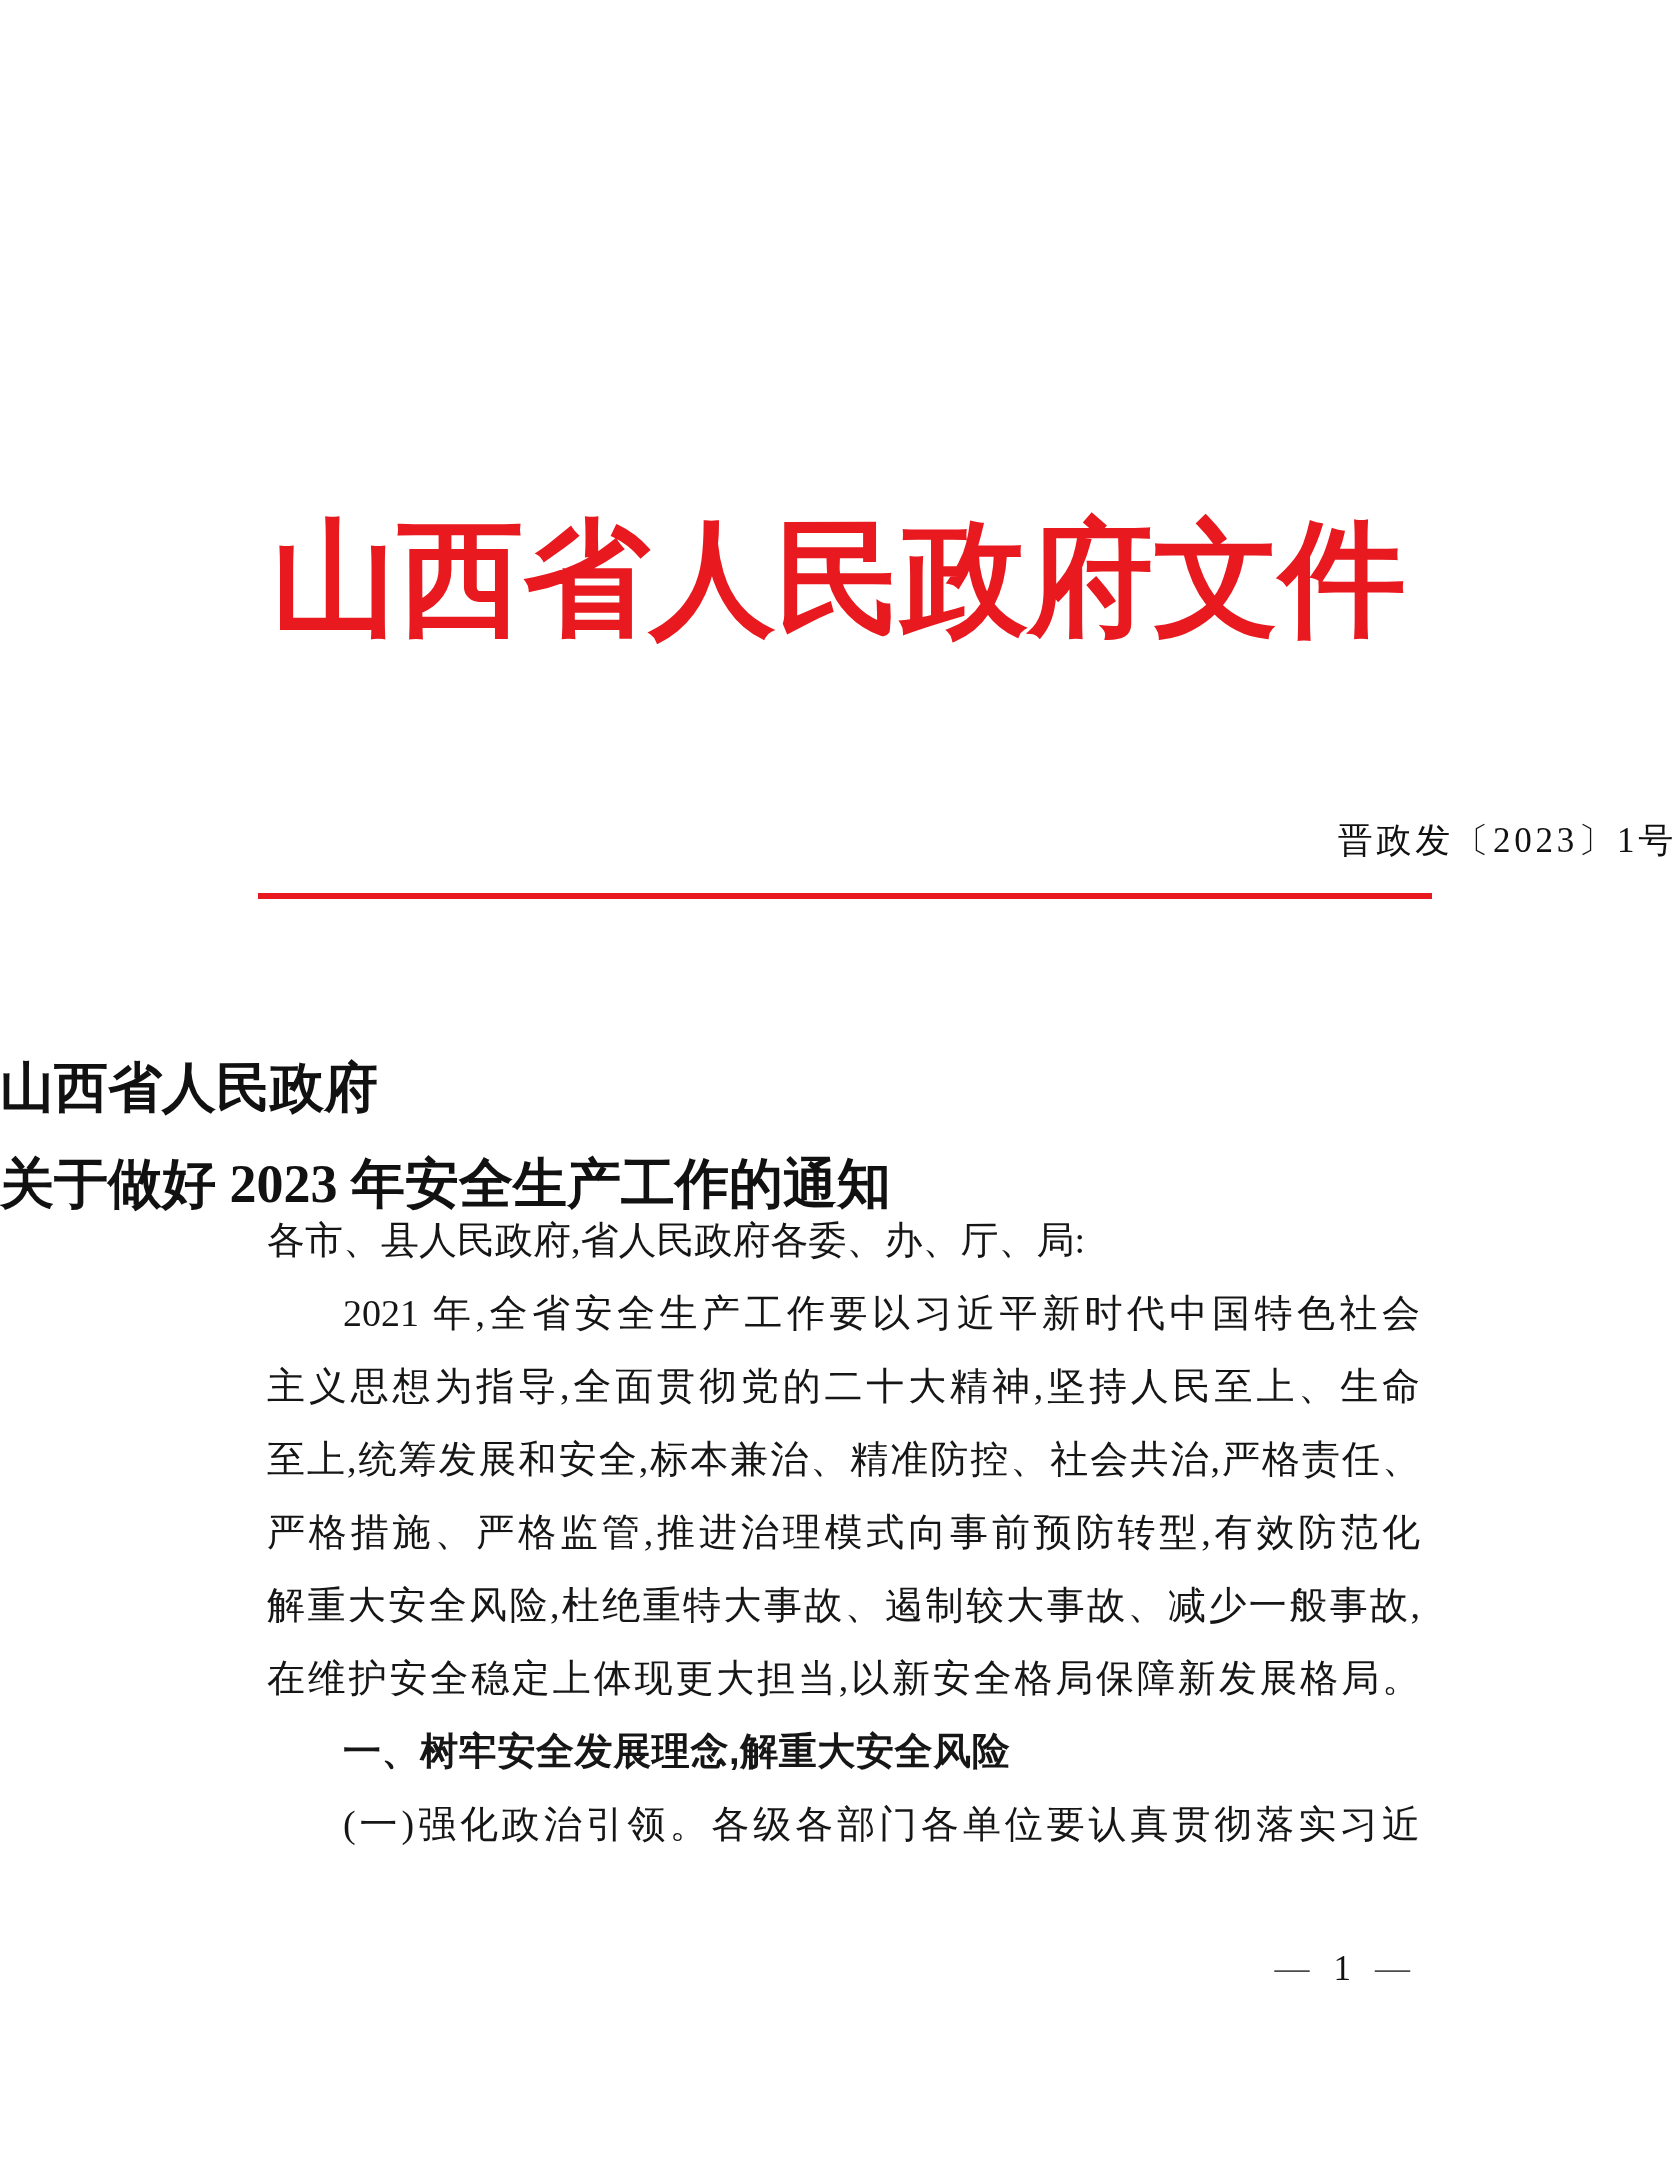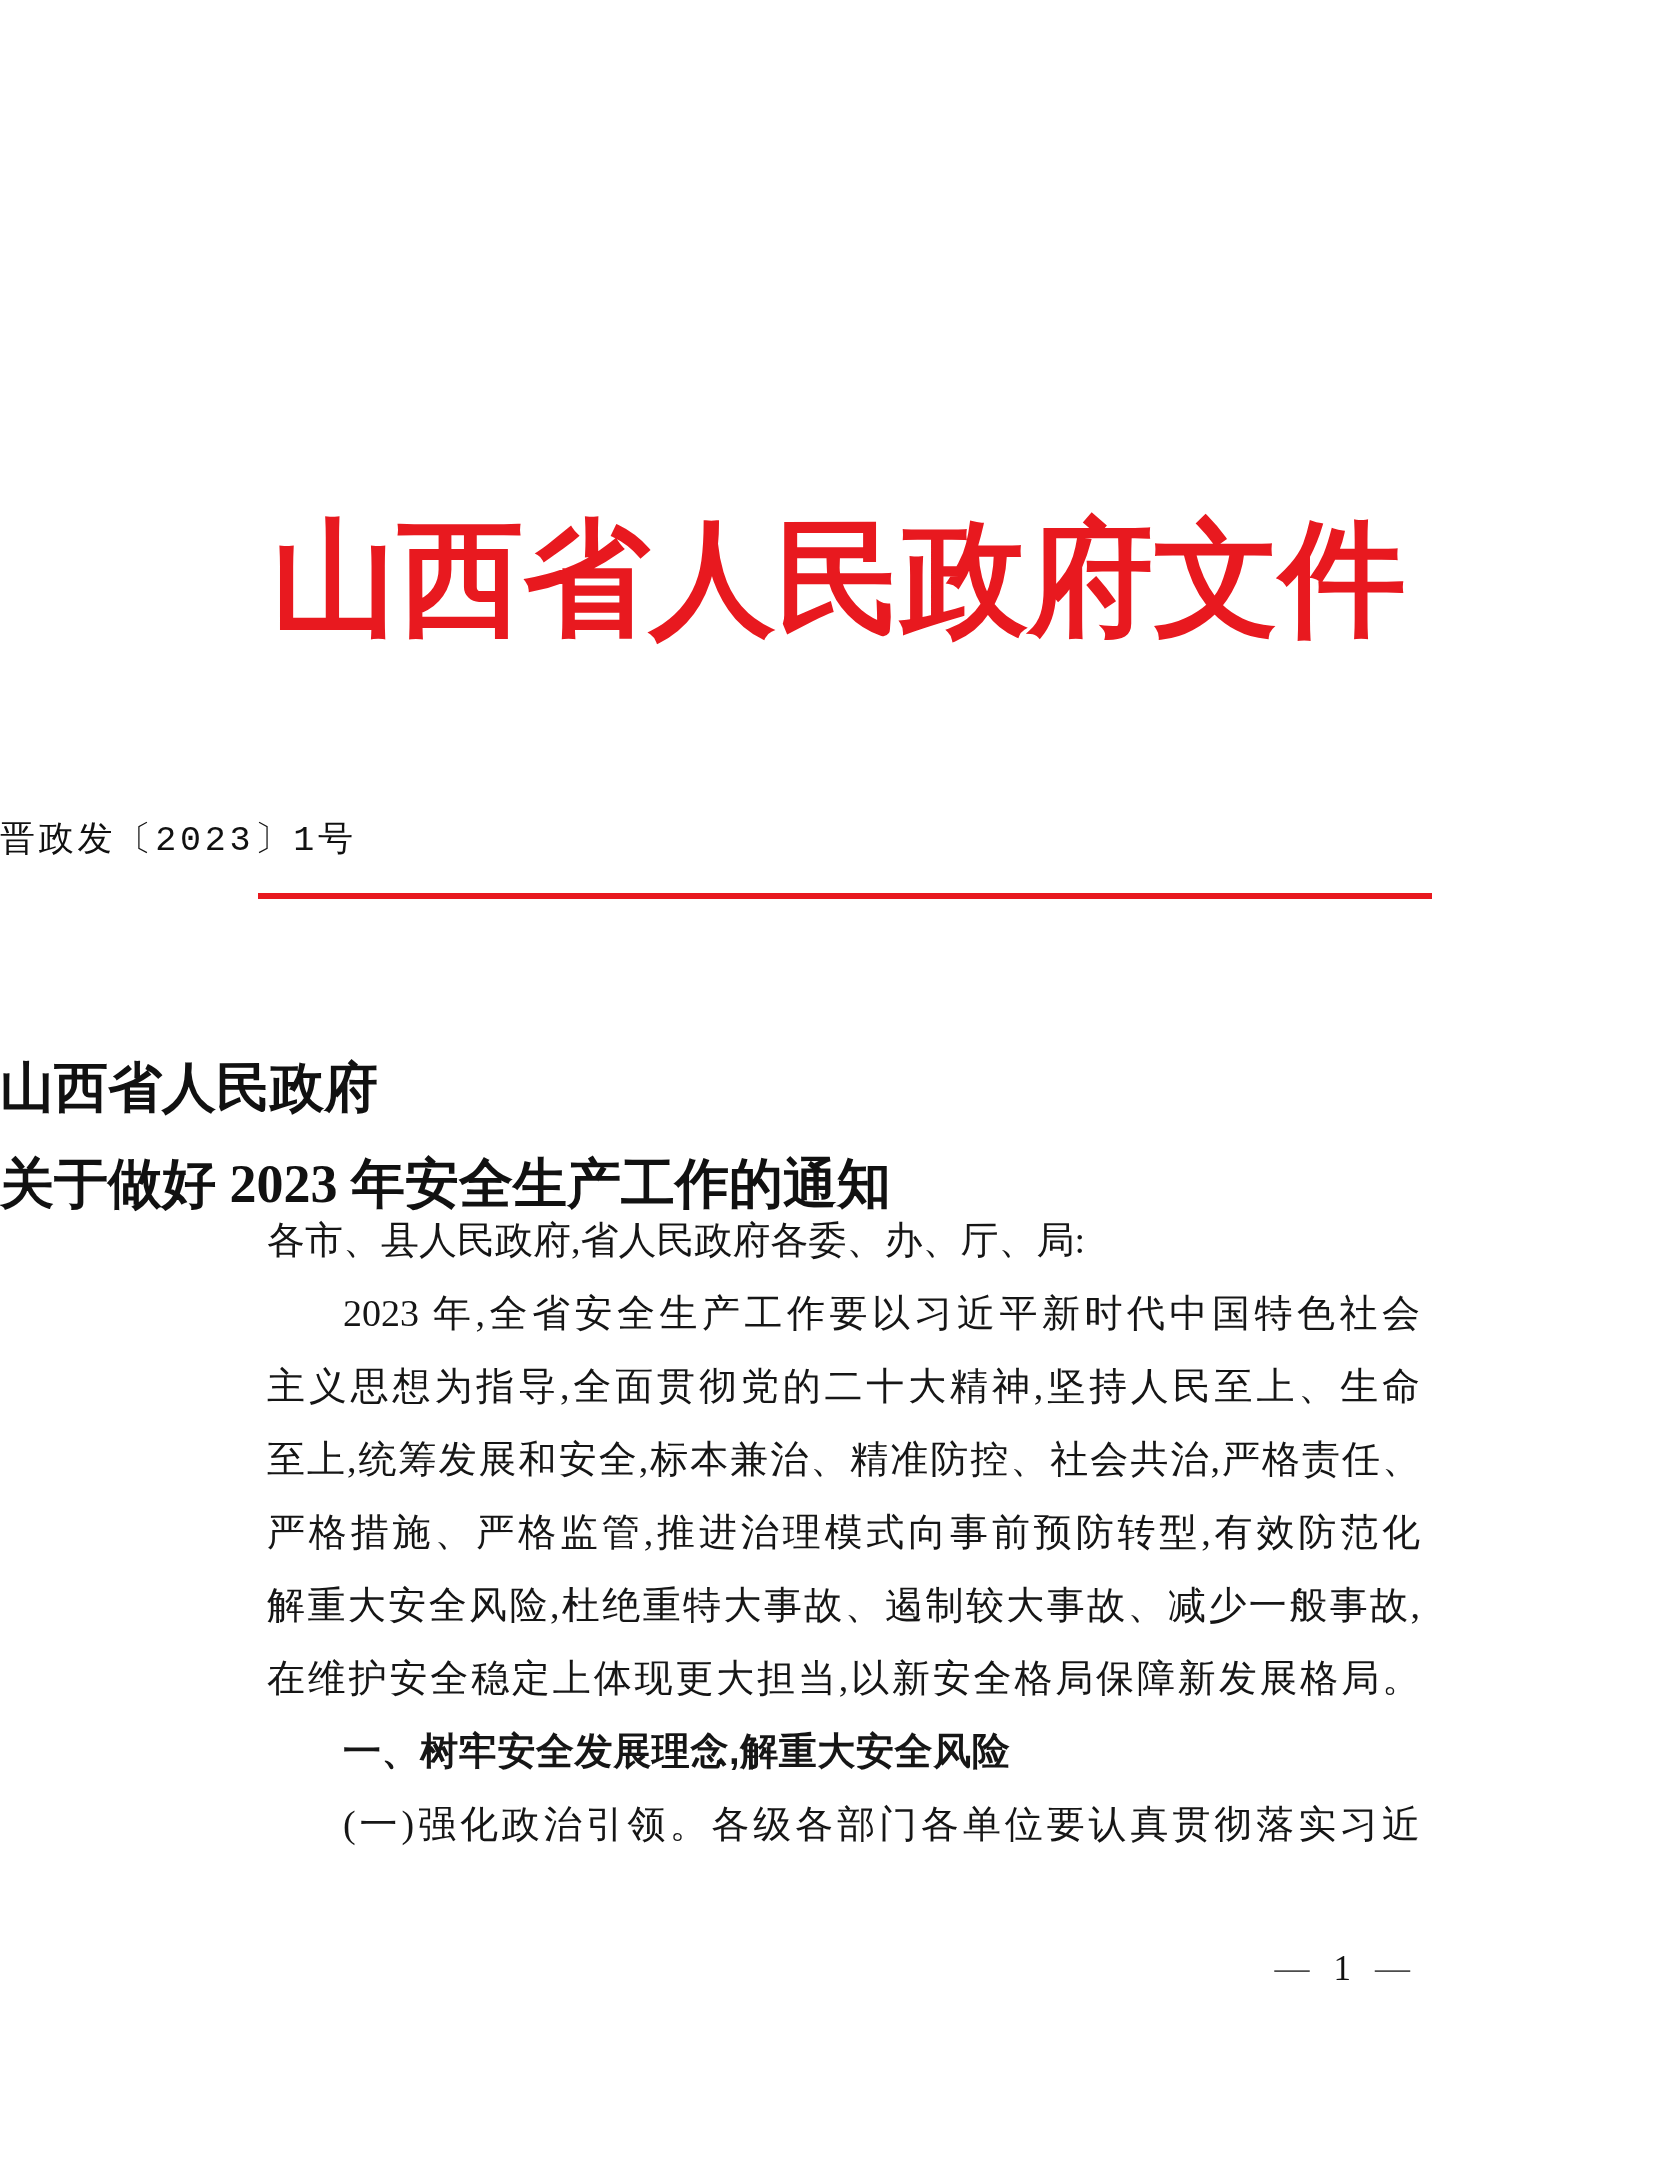--- a/index.html
+++ b/index.html
@@ -32,27 +32,26 @@
     font-family: "Liberation Serif", serif;
     letter-spacing: 0px;
     white-space: nowrap;
   }
   
   .doc-number {
     position: absolute;
     top: 820px;
     left: 0;
     width: 100%;
-    text-align: left;
+    text-align: right;
     font-size: 35px;
     line-height: 42px;
     letter-spacing: 3.8px;
     color: #111111;
     white-space: nowrap;
-    font-family: Liberation Mono, monospace;
   }
   
   .red-rule {
     position: absolute;
     top: 893px;
     left: 258px;
     width: 1174px;
     height: 6.3px;
     background: #e8191f;
   }
@@ -115,21 +114,21 @@
 
   <div class="red-rule"></div>
 
   <div class="doc-heading">
     <div class="h-line">山西省人民政府</div>
     <div class="h-line">关于做好 2023 年安全生产工作的通知</div>
   </div>
 
   <div class="body-block">
     <div class="line">各市、县人民政府,省人民政府各委、办、厅、局:</div>
-    <div class="line j indent">2023 年,全省安全生产工作要以习近平新时代中国特色社会</div>
+    <div class="line j indent">2021 年,全省安全生产工作要以习近平新时代中国特色社会</div>
     <div class="line j">主义思想为指导,全面贯彻党的二十大精神,坚持人民至上、生命</div>
     <div class="line j">至上,统筹发展和安全,标本兼治、精准防控、社会共治,严格责任、</div>
     <div class="line j">严格措施、严格监管,推进治理模式向事前预防转型,有效防范化</div>
     <div class="line j">解重大安全风险,杜绝重特大事故、遏制较大事故、减少一般事故,</div>
     <div class="line j">在维护安全稳定上体现更大担当,以新安全格局保障新发展格局。</div>
     <div class="line sect indent">一、树牢安全发展理念,解重大安全风险</div>
     <div class="line j indent">(一)强化政治引领。各级各部门各单位要认真贯彻落实习近</div>
   </div>
 
   <div class="page-num">

